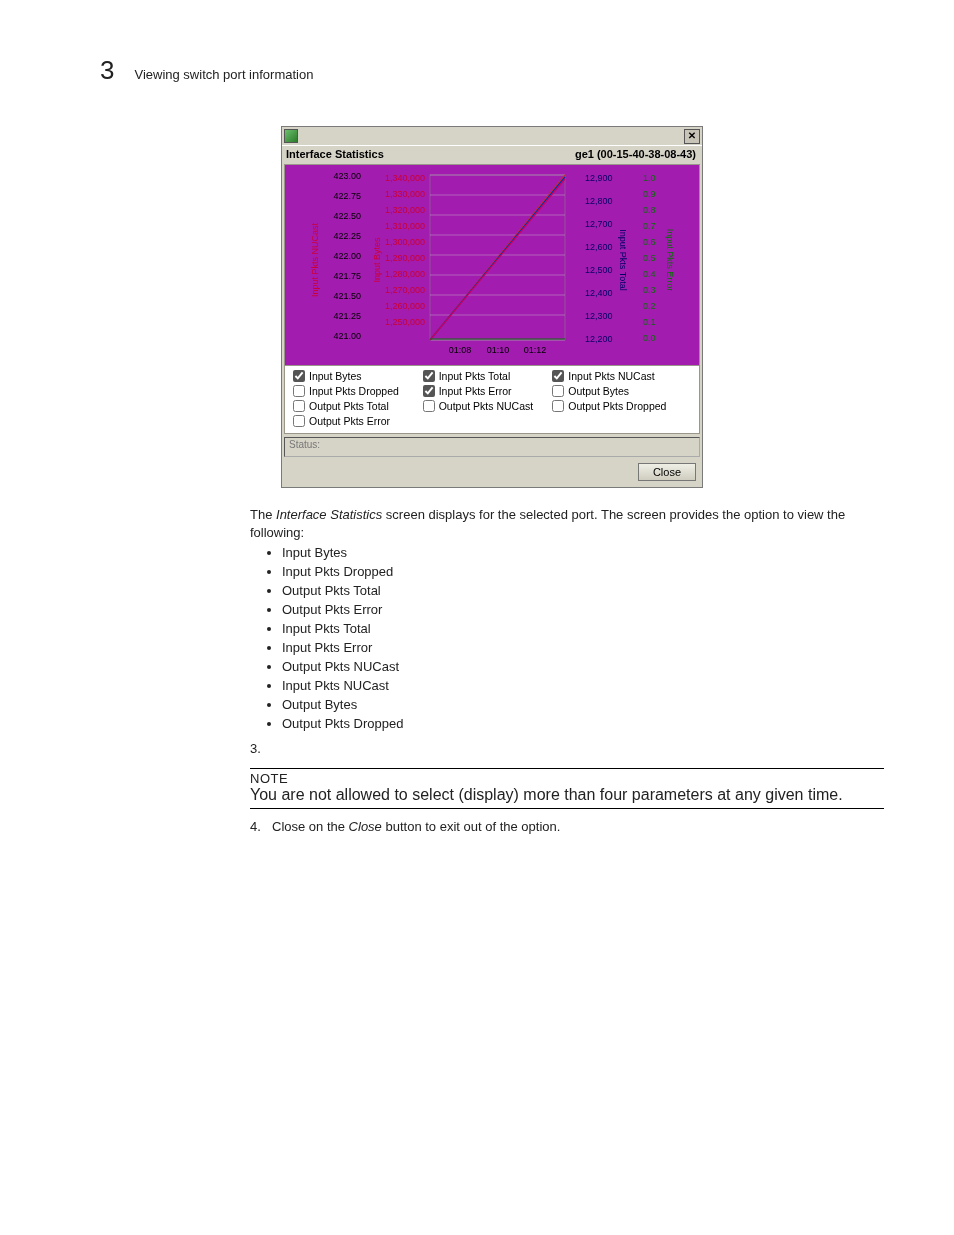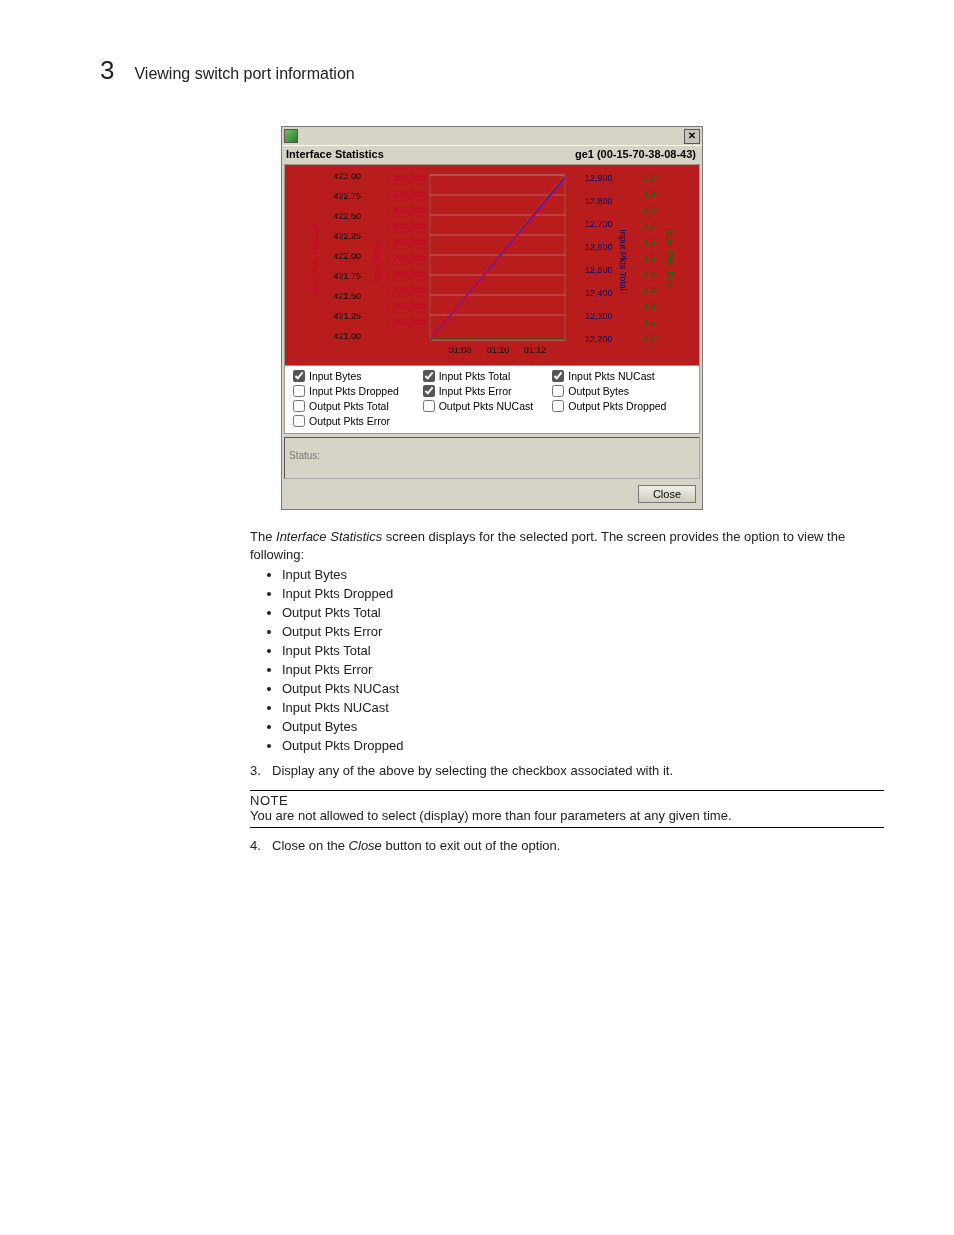--- a/index.html
+++ b/index.html
@@ -11,21 +11,21 @@
     color: #222;
     width: 954px;
   }
   .page {
     padding: 55px 70px 40px 100px;
     box-sizing: border-box;
     position: relative;
   }
   .header-row { display: flex; align-items: baseline; margin-bottom: 40px; }
   .chapter-num { font-size: 26px; font-weight: normal; margin-right: 20px; }
-  .header-title { font-size: 16px; }
+  .header-title { font-size: 13px; }
 
   
   .dialog {
     width: 420px;
     margin: 0 auto 18px auto;
     border: 1px solid #7a7a7a;
     background: #d6d3c7;
     font-family: Tahoma, Arial, sans-serif;
     font-size: 11px;
     color: #000;
@@ -53,21 +53,21 @@
     font-size:10px;line-height:10px;font-weight:bold;
     cursor:pointer;
   }
   .window-head {
     display:flex; justify-content: space-between;
     font-weight: bold; font-size: 11px;
     padding: 2px 6px 2px 4px;
     border-top: 1px solid #fff;
   }
   .chart-pane {
-    background: #b91c1c;
+    background: #a21caf;
     margin: 2px 2px 0 2px;
     border: 1px solid #9a978a;
     height: 200px;
     position: relative;
     overflow: hidden;
   }
   .chart-pane svg { display:block; }
   .axis-text { font-size: 9px; fill: #000; }
   .axis-red { font-size: 9px; fill: #c03; }
   .axis-blue { font-size: 9px; fill: #006; }
@@ -89,21 +89,21 @@
     row-gap: 3px;
     font-size: 10.5px;
   }
   .cb { display:flex; align-items:center; gap:4px; }
   .cb input { width:12px; height:12px; margin:0; accent-color:#555; }
   .statusbar {
     margin: 3px 2px 2px 2px;
     height: 16px;
     border: 1px inset #aaa;
     font-size: 10px; color:#777;
-    padding: 12px 4px;
+    padding: 1px 4px;
     background:#d6d3c7;
   }
   .btnrow {
     padding: 4px 6px 6px 6px;
     display:flex; justify-content:flex-end;
     background:#d6d3c7;
   }
   .btn {
     font-size:11px;
     padding: 2px 14px;
@@ -115,41 +115,41 @@
   .body-col { margin-left: 150px; margin-right: 0; }
   .para { font-size: 13px; line-height: 1.35; margin: 0 0; }
   .em { font-style: italic; }
   .bullets { list-style: disc; padding-left: 32px; margin: 4px 0 10px 0; }
   .bullets li { font-size: 13px; margin: 4px 0; }
   .numstep { display:flex; font-size:13px; margin: 8px 0; }
   .numstep .n { width: 22px; flex: none; }
   .note-rule { border-top: 1px solid #000; margin: 12px 0 2px 0; }
   .note-rule2 { border-top: 1px solid #000; margin: 4px 0 10px 0; }
   .note-head { font-weight: normal; font-size: 13px; letter-spacing: 0.5px; }
-  .note-text { font-size: 13px; }
+  .note-text { font-size: 16px; }
 </style>
 </head>
 <body>
 
 <div class="page">
 
   <div class="header-row">
     <div class="chapter-num">3</div>
     <div class="header-title">Viewing switch port information</div>
   </div>
 
   <div class="dialog">
     <div class="titlebar">
       <div class="appicon"></div>
       <div class="spacer"></div>
       <div class="closebtn">✕</div>
     </div>
     <div class="window-head">
       <span>Interface Statistics</span>
-      <span>ge1 (00-15-70-38-08-43)</span>
+      <span>ge1 (00-15-40-38-08-43)</span>
     </div>
 
     <div class="chart-pane">
       <svg width="416" height="198" viewBox="0 0 416 198">
 
         <rect x="145" y="10" width="135" height="165" fill="none" stroke="#888" stroke-width="0.5"></rect>
 
         <g stroke="#ccc" stroke-width="0.4">
           <line x1="145" y1="10" x2="280" y2="10"></line>
           <line x1="145" y1="30" x2="280" y2="30"></line>
@@ -292,21 +292,20 @@
       <li>Output Pkts Error</li>
       <li>Input Pkts Total</li>
       <li>Input Pkts Error</li>
       <li>Output Pkts NUCast</li>
       <li>Input Pkts NUCast</li>
       <li>Output Bytes</li>
       <li>Output Pkts Dropped</li>
     </ul>
     <div class="numstep">
       <div class="n">3.</div>
-      <div>Display any of the above by selecting the checkbox associated with it.</div>
     </div>
 
     <div class="note-rule"></div>
     <div class="note-head">NOTE</div>
     <div class="note-text">You are not allowed to select (display) more than four parameters at any given time.</div>
     <div class="note-rule2"></div>
 
     <div class="numstep">
       <div class="n">4.</div>
       <div><span>Close on the </span><span class="em">Close</span><span> button to exit out of the option.</span></div>

